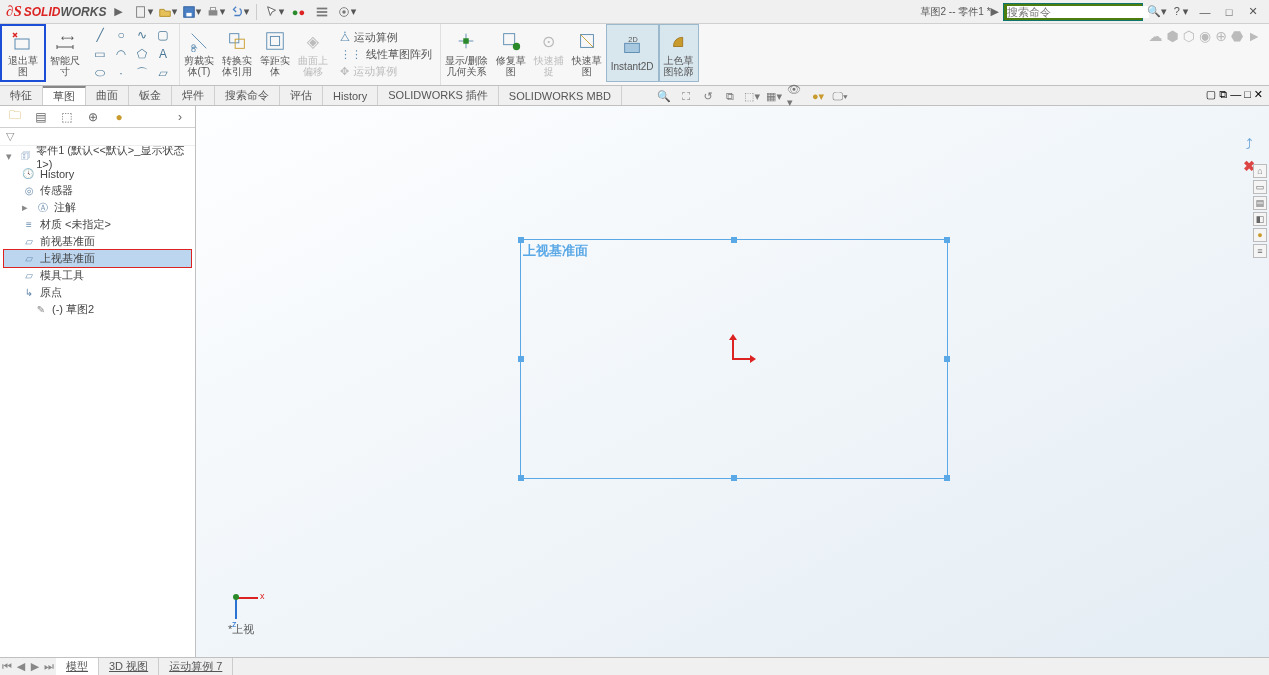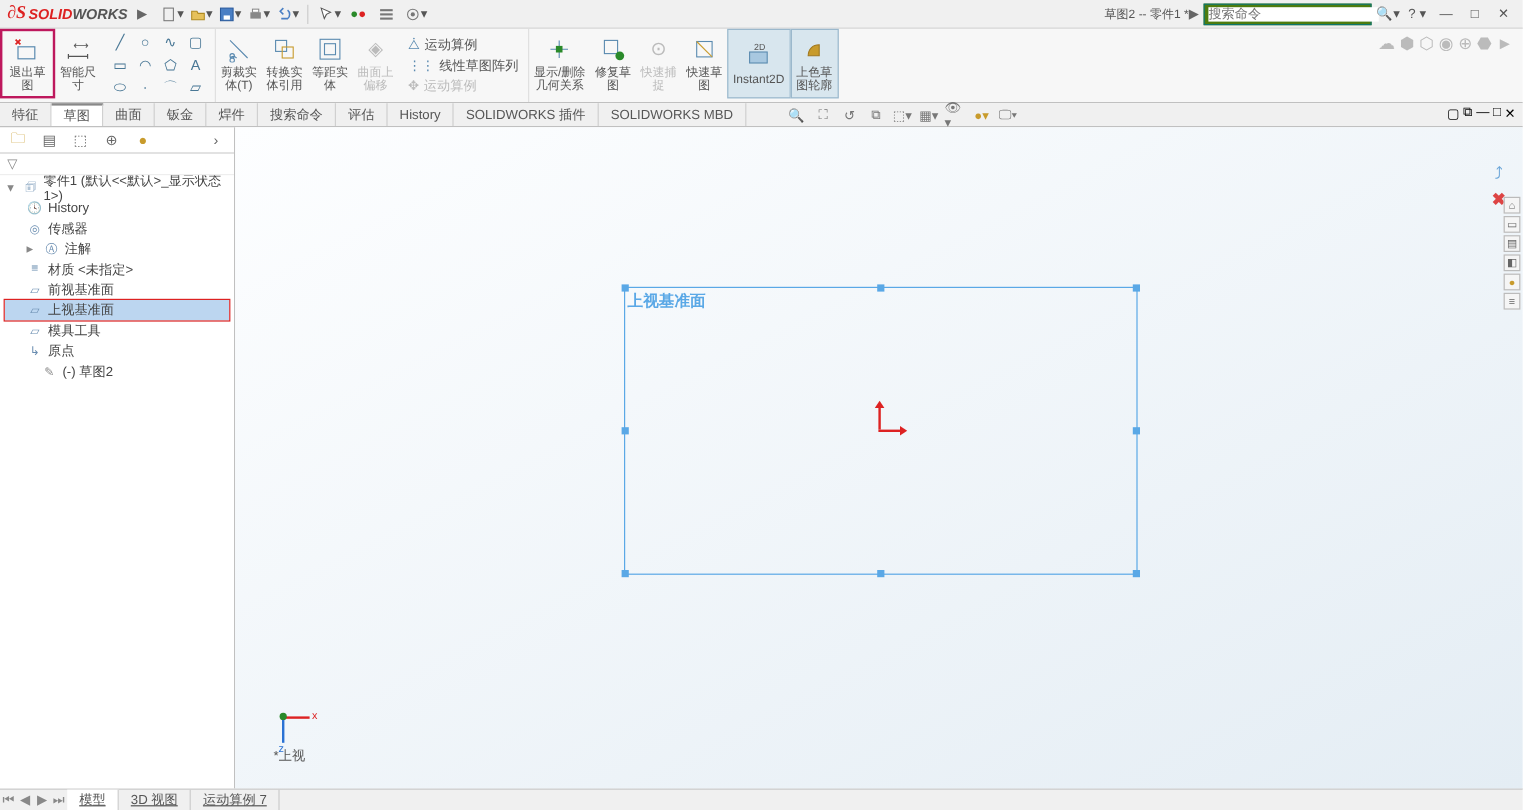--- a/index.html
+++ b/index.html
@@ -18,21 +18,21 @@
 .search-box { display: flex; align-items: center; border: 1px solid #0f766e; background: #4d7c0f; width: 140px; height: 18px; padding: 0 3px; }
 .search-box input { border: none; outline: none; flex: 1; font-size: 11px; }
 .win-btn { width: 20px; height: 18px; display: flex; align-items: center; justify-content: center; color: #555; }
 
 
 .ribbon { height: 62px; background: #f7f7f7; display: flex; border-bottom: 1px solid #c0c0c0; }
 .ribbon-group { display: flex; flex-direction: column; align-items: center; padding: 2px 6px; border-right: 1px solid #e0e0e0; }
 .rg-big { display: flex; flex-direction: column; align-items: center; justify-content: center; height: 58px; padding: 0 4px; color: #555; }
 .rg-big.off { color: #bbb; }
 .rg-big.active { background: #d8e6ee; border: 1px solid #9bb8cc; }
-.rg-big.highlight { border: 2px solid #be185d; padding: 0 6px; }
+.rg-big.highlight { border: 2px solid #1d4ed8; padding: 0 6px; }
 .rg-icon { width: 24px; height: 24px; display: flex; align-items: center; justify-content: center; font-size: 16px; }
 .rg-label { font-size: 10px; text-align: center; line-height: 11px; margin-top: 2px; white-space: pre; }
 .rg-grid { display: grid; grid-template-columns: repeat(4, 20px); grid-template-rows: repeat(3, 18px); gap: 1px; align-content: center; }
 .rg-grid div { display: flex; align-items: center; justify-content: center; color: #4a7896; font-size: 12px; }
 .ribbon-tail { flex: 1; display: flex; justify-content: flex-end; align-items: flex-start; padding: 4px 8px; gap: 4px; }
 .cloud-icn { color: #bbb; font-size: 14px; }
 
 
 .tab-strip { height: 20px; background: #f0f0f0; display: flex; align-items: stretch; border-bottom: 1px solid #c0c0c0; position: relative; }
 .tab { padding: 0 10px; display: flex; align-items: center; color: #555; border-right: 1px solid #d0d0d0; font-size: 11px; }

